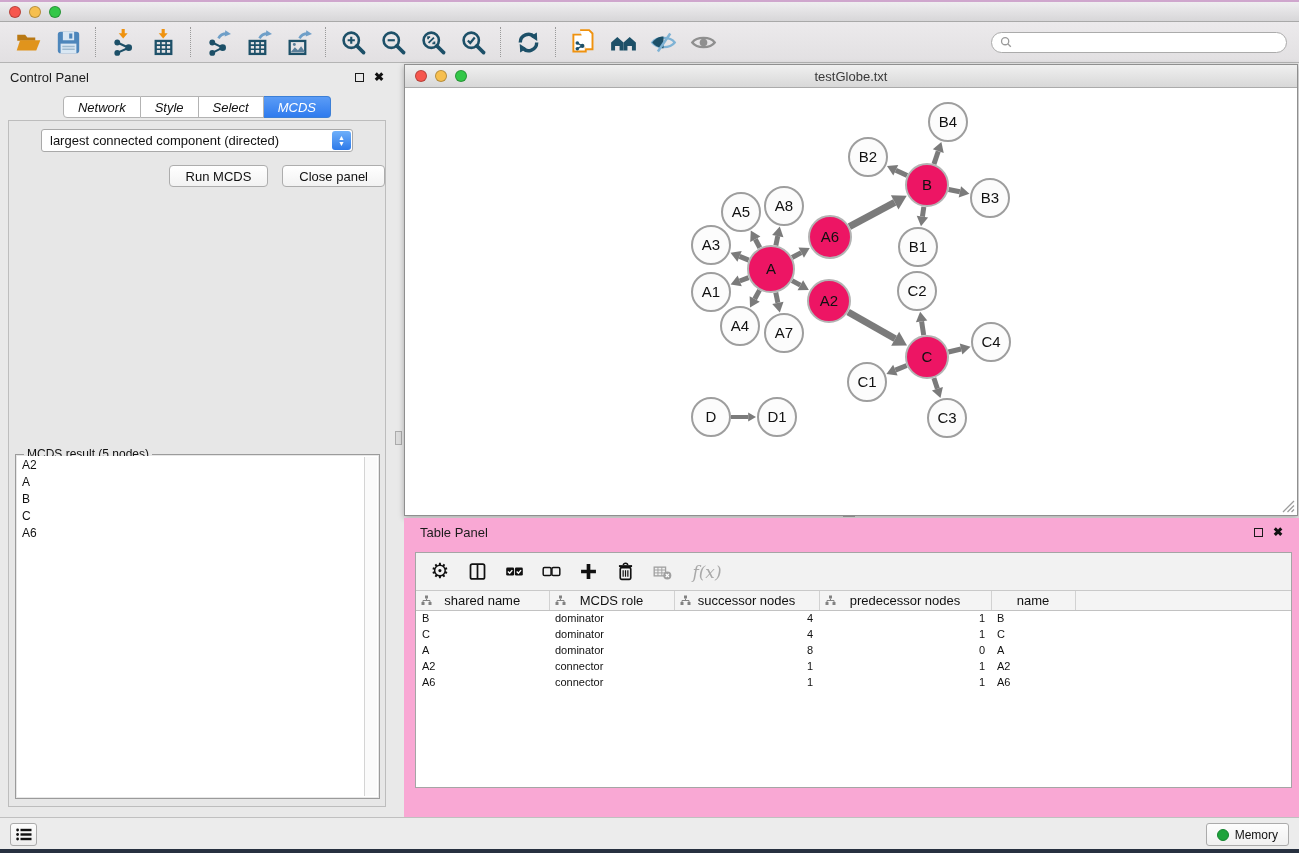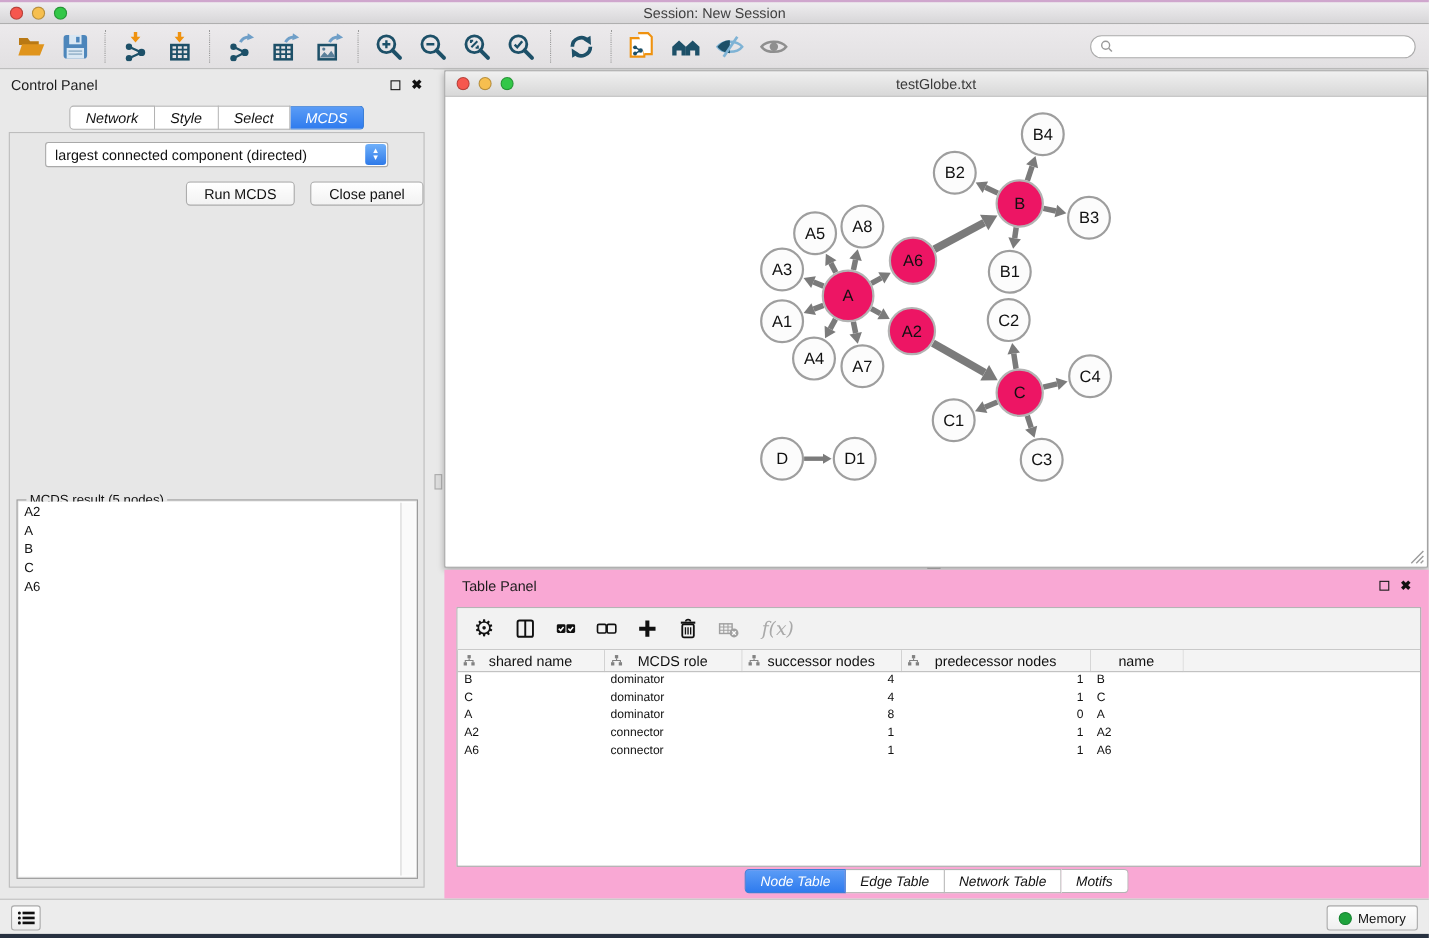--- a/index.html
+++ b/index.html
@@ -100,21 +100,20 @@
 </style>
 </head>
 <body>
 
 <div class="abs titlebar">
   <div class="lights">
     <span class="light red"></span>
     <span class="light yellow"></span>
     <span class="light green"></span>
   </div>
-  <div class="title">Session: New Session</div>
 </div>
 
 <div class="abs toolbar">
   <div class="tbtn">
     <svg viewBox="0 0 24 24">
       <path d="M2 5h7l2 2.5h7v3H2z" fill="#b97914"></path>
       <path d="M4.5 10h18l-3.6 9H1.5z" fill="#e0941c"></path>
     </svg>
   </div>
   <div class="tbtn">
@@ -535,26 +534,20 @@
         <td>A6</td>
         <td>connector</td>
         <td class="num">1</td>
         <td class="num">1</td>
         <td>A6</td>
             <td></td>
       </tr>
       </tbody>
     </table>
   </div>
-  <div class="tp-tabs">
-    <div class="seg active">Node Table</div>
-    <div class="seg">Edge Table</div>
-    <div class="seg">Network Table</div>
-    <div class="seg">Motifs</div>
-  </div>
 </div>
 
 <div class="abs statusbar">
   <div class="list-btn">
     <svg width="16" height="13" viewBox="0 0 16 13">
       <circle cx="1.6" cy="2" r="1.4" fill="#111"></circle>
         <rect x="4.5" y="0.8" width="11" height="2.4" fill="#111"></rect>
       <circle cx="1.6" cy="6.5" r="1.4" fill="#111"></circle>
         <rect x="4.5" y="5.3" width="11" height="2.4" fill="#111"></rect>
       <circle cx="1.6" cy="11" r="1.4" fill="#111"></circle>

